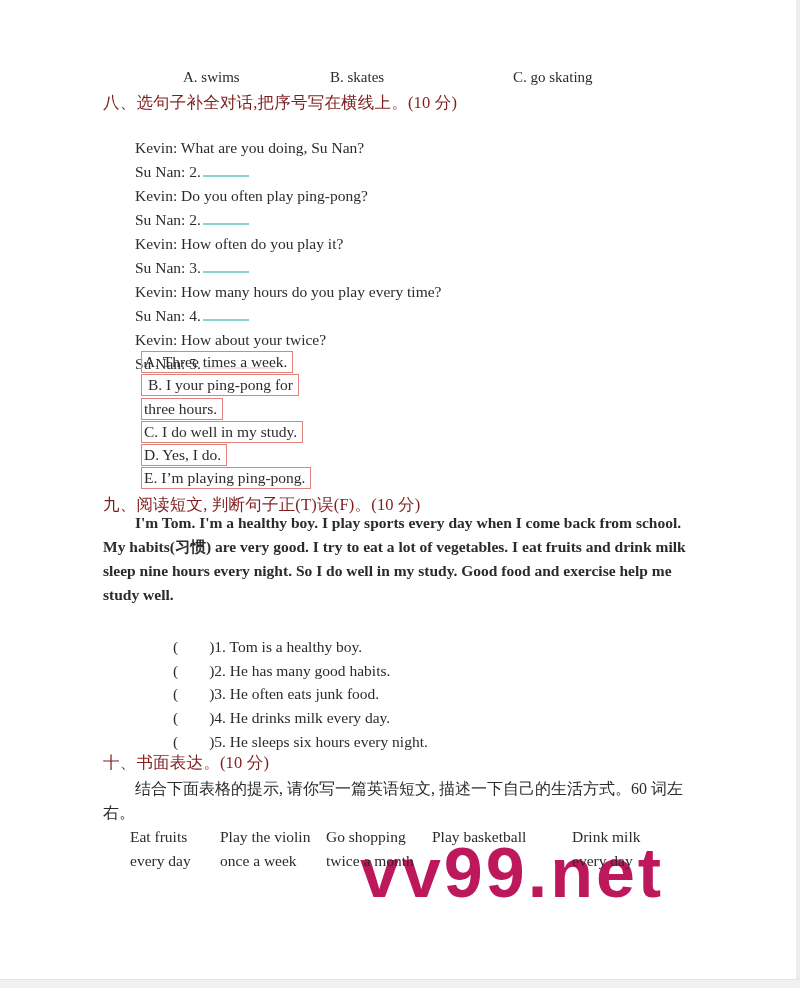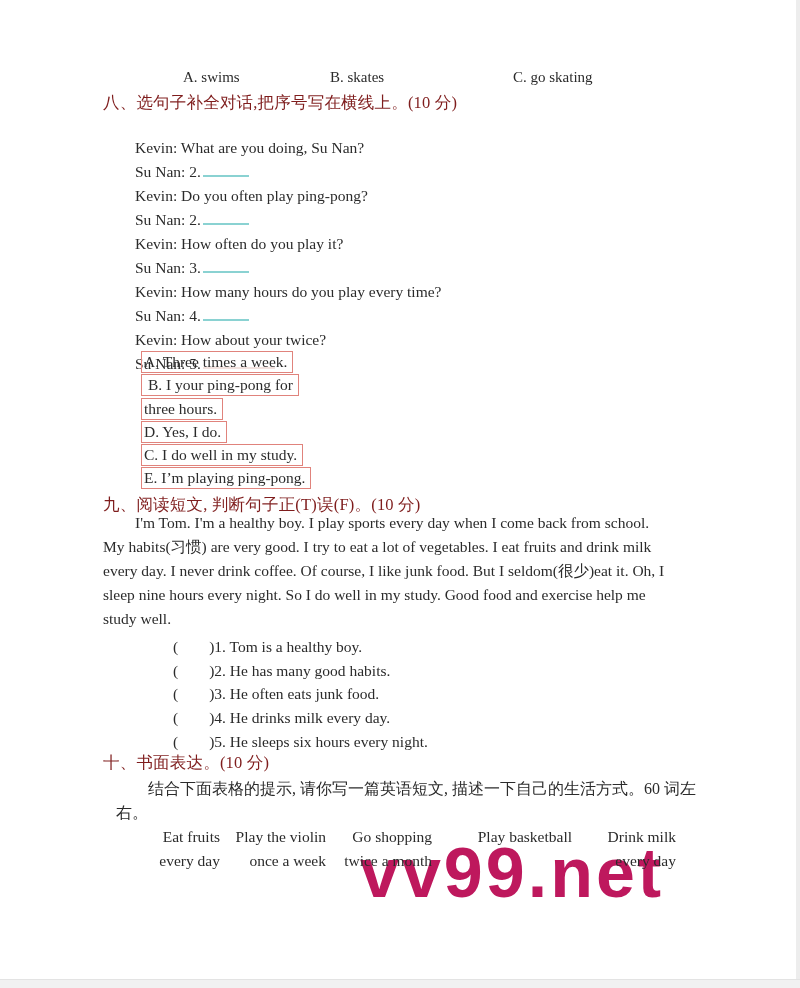--- a/index.html
+++ b/index.html
@@ -26,34 +26,34 @@
   .dline { height:24px; line-height:24px; white-space:nowrap; }
   .blank { display:inline-block; height:12px; margin-left:2px; }
   .blank.cyan { width:46px; border-bottom:2px solid #8ad2d2; }
   .blank.faint { width:72px; border-bottom:2px solid #f2e2df; }
 
   .choices { top:351px; left:135px; font-size:15.5px; }
   .choice-line { height:23.3px;padding-left:6px; }
   .choice-box { display:inline-block; border:1px solid #e0837c; line-height:19px;
                 padding:0 5px 1px 2px; white-space:pre; }
 
-  .passage { top:511px; left:103px; width:610px; font-size:15.5px; }
+  .passage { top:511px; left:103px; width:610px; font-size:15.5px;font-weight:bold; }
   .pline { height:24px; line-height:24px; white-space:nowrap; }
   .pline.indent { padding-left:32px; }
 
   .tf-items { top:635px; left:135px; font-size:15.5px;margin-left:38px; }
   .tf-item { height:23.7px; line-height:23.7px; white-space:pre; }
 
   .instruction { top:777px; left:103px; width:610px; font-size:16px; }
-  .iline { height:24px; line-height:24px; white-space:nowrap;margin-left:13px; }
+  .iline { height:24px; line-height:24px; white-space:nowrap; }
   .iline.indent { padding-left:32px; }
 
   .freq-table { top:825px; left:130px; display:grid;
                 grid-template-columns:90px 106px 106px 140px 104px; font-size:15.5px; }
-  .tcol { text-align:right; }
+  .tcol { text-align:left; }
   .tcol div { height:24px; line-height:24px; white-space:nowrap; }
 
   .watermark { top:838px; left:360px; font-family:"Liberation Sans","DejaVu Sans",sans-serif;
                font-weight:bold; font-size:70px; line-height:1; color:#be185d;
                letter-spacing:3px; z-index:0; user-select:none; }
   .content-layer { position:absolute; inset:0; z-index:1; }
 </style>
 </head>
 <body>
 
@@ -81,31 +81,30 @@
       <div class="dline"><span>Kevin: How many hours do you play every time?</span></div>
       <div class="dline"><span>Su Nan: 4.</span><span class="blank cyan"></span></div>
       <div class="dline"><span>Kevin: How about your twice?</span></div>
       <div class="dline"><span>Su Nan: 5.</span><span class="blank faint"></span></div>
     </div>
 
     <div class="abs choices">
       <div class="choice-line"><span class="choice-box">A. Three times a week.</span></div>
       <div class="choice-line"><span class="choice-box"> B. I your ping-pong for</span></div>
       <div class="choice-line"><span class="choice-box">three hours.</span></div>
+      <div class="choice-line"><span class="choice-box">C. I do well in my study.</span></div>
       <div class="choice-line"><span class="choice-box">D. Yes, I do.</span></div>
-      <div class="choice-line"><span class="choice-box">C. I do well in my study.</span></div>
       <div class="choice-line"><span class="choice-box">E. I’m playing ping-pong.</span></div>
     </div>
 
     <div class="abs red-heading h9">九、阅读短文, 判断句子正(T)误(F)。(10 分)</div>
 
     <div class="abs passage">
       <div class="pline indent">I'm Tom. I'm a healthy boy. I play sports every day when I come back from school.</div>
       <div class="pline">My habits(习惯) are very good. I try to eat a lot of vegetables. I eat fruits and drink milk</div>
-      <div class="pline">every day. I never drink coffee. Of course, I like junk food. But I seldom(很少)eat it. Oh, I</div>
       <div class="pline">sleep nine hours every night. So I do well in my study. Good food and exercise help me</div>
       <div class="pline">study well.</div>
     </div>
 
     <div class="abs tf-items">
       <div class="tf-item">(        )1. Tom is a healthy boy.</div>
       <div class="tf-item">(        )2. He has many good habits.</div>
       <div class="tf-item">(        )3. He often eats junk food.</div>
       <div class="tf-item">(        )4. He drinks milk every day.</div>
       <div class="tf-item">(        )5. He sleeps six hours every night.</div>

